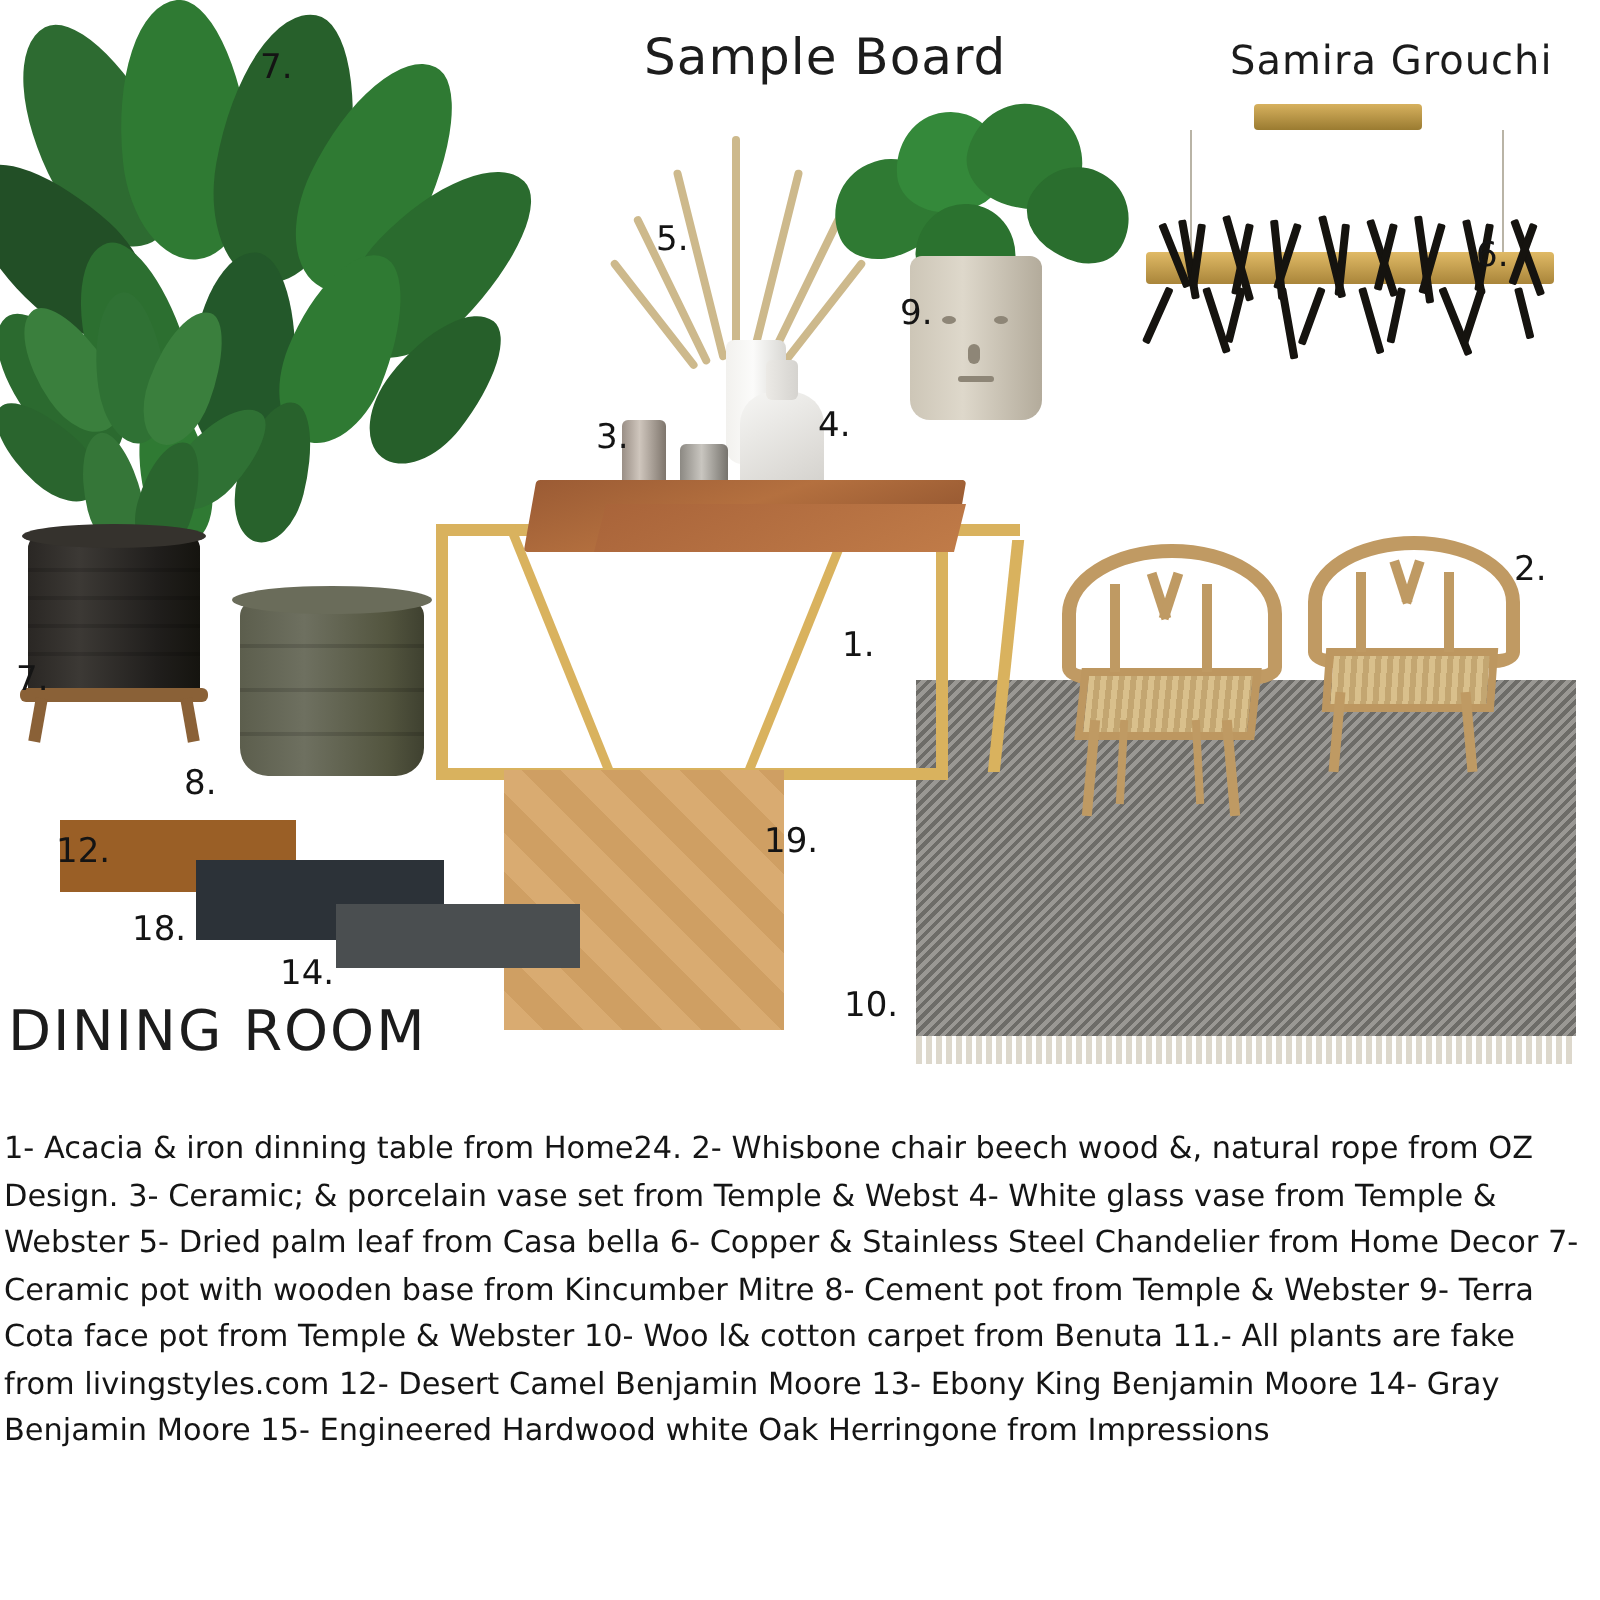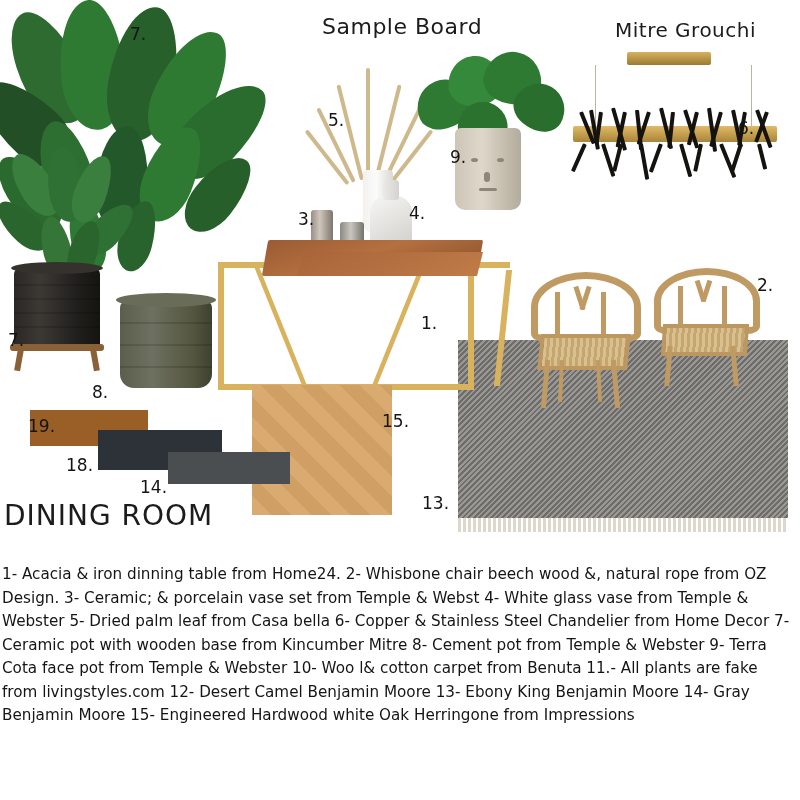--- a/index.html
+++ b/index.html
@@ -24,21 +24,21 @@
   .title {
     position: absolute;
     font-family: "DejaVu Sans", sans-serif;
     font-weight: 400;
     color: #1c1c1c;
     letter-spacing: 0.5px;
     white-space: nowrap;
   }
   #board-title {
     left: 322px; top: 14px;
-    font-size: 22px;
+    font-size: 25px;
   }
   #designer-name {
     left: 615px; top: 18px;
     font-size: 20px;
   }
   #room-title {
     left: 4px; top: 499px;
     font-size: 28px;
     letter-spacing: 1px;
   }
@@ -422,36 +422,36 @@
   </div>
   <div id="table-top"></div>
   <div id="table-top2"></div>
 
   <div class="swatch" id="sw-wood"></div>
   <div class="swatch" id="sw-camel"></div>
   <div class="swatch" id="sw-ebony"></div>
   <div class="swatch" id="sw-gray"></div>
 
   <div class="title" id="board-title">Sample Board</div>
-  <div class="title" id="designer-name">Mitre Grouchi</div>
+  <div class="title" id="designer-name">Samira Grouchi</div>
   <div class="title" id="room-title">DINING ROOM</div>
 
   <div id="markers-layer">
       <div class="num" style="left: 130px; top: 24px;">7.</div>
       <div class="num" style="left: 328px; top: 110px;">5.</div>
       <div class="num" style="left: 450px; top: 147px;">9.</div>
       <div class="num" style="left: 738px; top: 118px;">6.</div>
       <div class="num" style="left: 298px; top: 209px;">3.</div>
       <div class="num" style="left: 409px; top: 203px;">4.</div>
       <div class="num" style="left: 757px; top: 275px;">2.</div>
       <div class="num" style="left: 421px; top: 313px;">1.</div>
       <div class="num" style="left: 8px; top: 330px;">7.</div>
       <div class="num" style="left: 92px; top: 382px;">8.</div>
-      <div class="num" style="left: 382px; top: 411px;">15.</div>
-      <div class="num" style="left: 28px; top: 416px;">19.</div>
+      <div class="num" style="left: 382px; top: 411px;">19.</div>
+      <div class="num" style="left: 28px; top: 416px;">12.</div>
       <div class="num" style="left: 66px; top: 455px;">18.</div>
       <div class="num" style="left: 140px; top: 477px; text-align: right;">14.</div>
-      <div class="num" style="left: 422px; top: 493px;">13.</div>
+      <div class="num" style="left: 422px; top: 493px;">10.</div>
     </div>
 
   <div id="legend">1- Acacia &amp; iron dinning table from Home24. 2- Whisbone chair beech wood &amp;, natural rope from OZ Design. 3- Ceramic; &amp; porcelain vase set from Temple &amp; Webst 4- White glass vase from Temple &amp; Webster 5- Dried palm leaf from Casa bella 6- Copper &amp; Stainless Steel Chandelier from Home Decor 7- Ceramic pot with wooden base from Kincumber Mitre 8- Cement pot from Temple &amp; Webster 9- Terra Cota face pot from Temple &amp; Webster 10- Woo l&amp; cotton carpet from Benuta 11.- All plants are fake from livingstyles.com 12- Desert Camel Benjamin Moore 13- Ebony King Benjamin Moore 14- Gray Benjamin Moore 15- Engineered Hardwood white Oak Herringone from Impressions</div>
 
 </div>
 
 </body></html>

